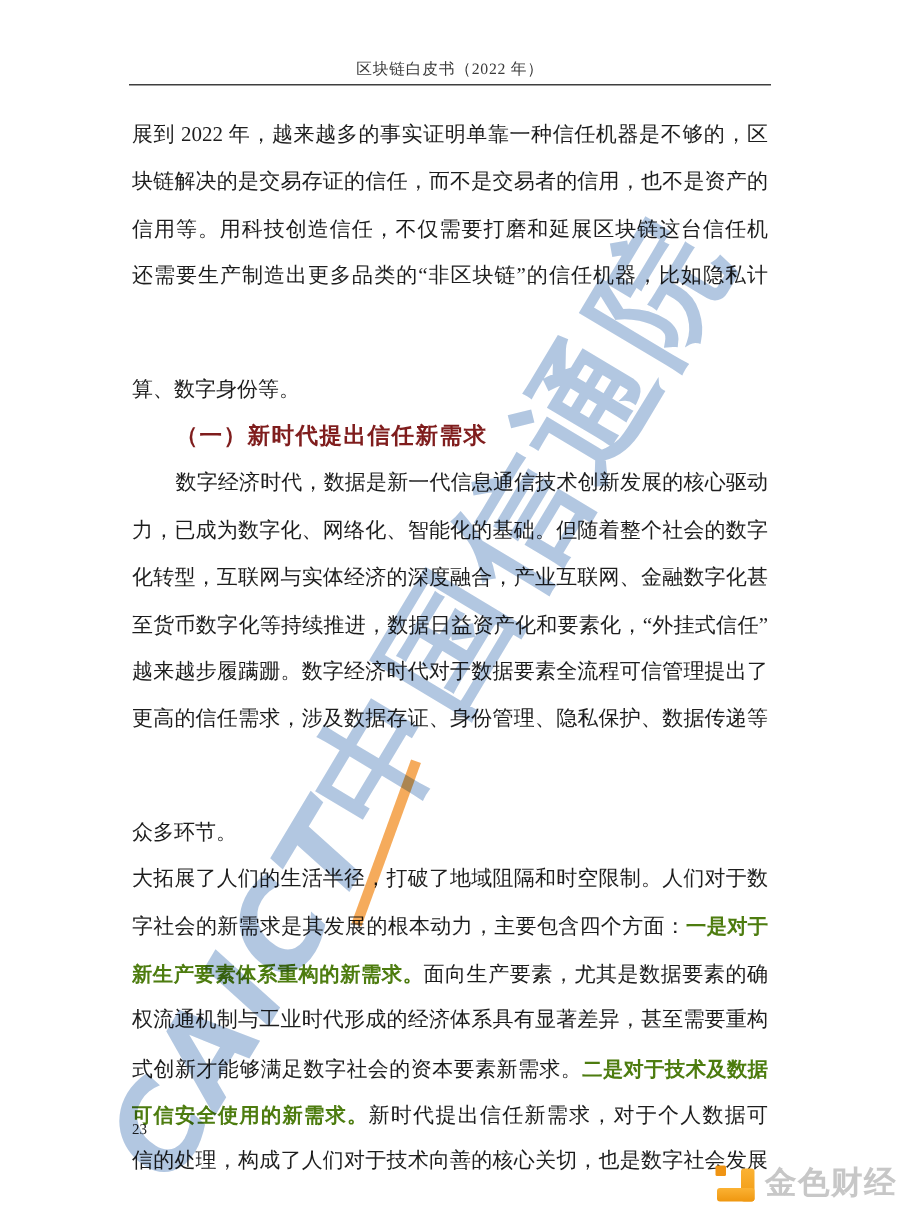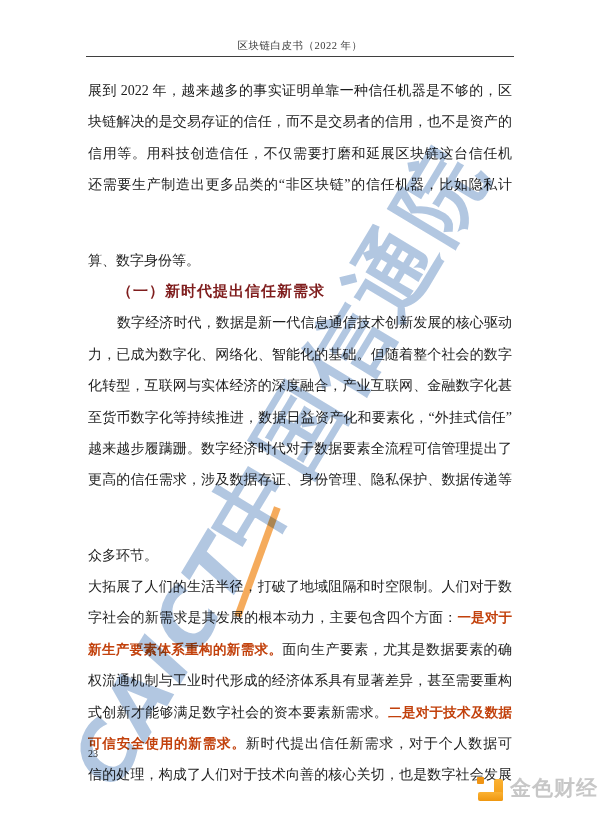--- a/index.html
+++ b/index.html
@@ -16,21 +16,21 @@
   
   .doc-body{position:absolute;left:88px;top:75px;width:424px;z-index:2;}
   .line{
     height:31.4px;line-height:31.4px;font-size:14px;color:#1d1d1d;
     text-align:justify;text-align-last:justify;overflow:hidden;
   }
   .line.left{text-align:left;text-align-last:left;margin-top:44px;}
   .line.indent{padding-left:29px;}
   .line .b{
     font-family:"Liberation Sans","DejaVu Sans",sans-serif;
-    font-weight:700;font-size:13.5px;color:#c2410c;
+    font-weight:700;font-size:13.5px;color:#4d7c0f;
   }
   .heading{
     height:31.4px;line-height:31.4px;padding-left:29px;
     font-size:15px;font-weight:700;color:#7f1d1d;letter-spacing:1px;
   }
   
   .page-number{
     position:absolute;top:748px;left:88px;width:424px;text-align:left;
     font-size:10px;color:#222;z-index:2;
   }

